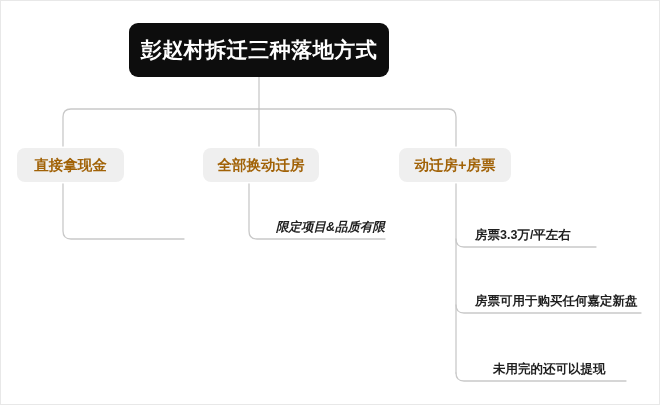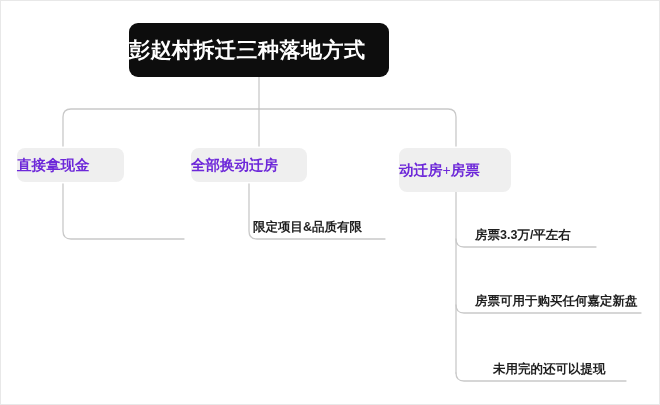--- a/index.html
+++ b/index.html
@@ -25,35 +25,34 @@
     top: 0;
     width: 660px;
     height: 405px;
     pointer-events: none;
   }
   .node {
     position: absolute;
     box-sizing: border-box;
     display: flex;
     align-items: center;
-    justify-content: flex-start;
+    justify-content: center;
     white-space: nowrap;
-    font-family: Liberation Serif, serif;
   }
   .node-root {
     background: #0d0d0d;
     color: #ffffff;
     border-radius: 9px;
     font-size: 21px;
     font-weight: 700;
     letter-spacing: 0.5px;
   }
   .node-branch {
     background: #efefef;
-    color: #6d28d9;
+    color: #a16207;
     border-radius: 8px;
     font-size: 14.5px;
     font-weight: 600;
   }
   .leaf {
     position: absolute;
     box-sizing: border-box;
     display: flex;
     align-items: flex-end;
     justify-content: flex-start;
@@ -92,30 +91,30 @@
   </svg>
 
   <div class="node node-root" style="left:128px; top:22px; width:260px; height:54px;">
     <span>彭赵村拆迁三种落地方式</span>
   </div>
 
   <div class="node node-branch" style="left:16px; top:147px; width:107px; height:34px;">
     <span>直接拿现金</span>
   </div>
 
-  <div class="node node-branch" style="left:190px; top:147px; width:116px; height:34px;">
+  <div class="node node-branch" style="left:202px; top:147px; width:116px; height:34px;">
     <span>全部换动迁房</span>
   </div>
 
-  <div class="node node-branch" style="left:398px; top:147px; width:112px; height:44px;">
+  <div class="node node-branch" style="left:398px; top:147px; width:112px; height:34px;">
     <span>动迁房+房票</span>
   </div>
 
 
-  <div class="leaf" style="left:252px; top:210px; width:150px; height:28px;">
+  <div class="leaf" style="left:275px; top:210px; width:150px; height:28px;font-style:italic;">
     <span>限定项目&amp;品质有限</span>
   </div>
 
   <div class="leaf" style="left:474px; top:218px; width:160px; height:28px;align-items:flex-end;">
     <span>房票3.3万/平左右</span>
   </div>
 
   <div class="leaf" style="left:474px; top:284px; width:200px; height:28px;">
     <span>房票可用于购买任何嘉定新盘</span>
   </div>

